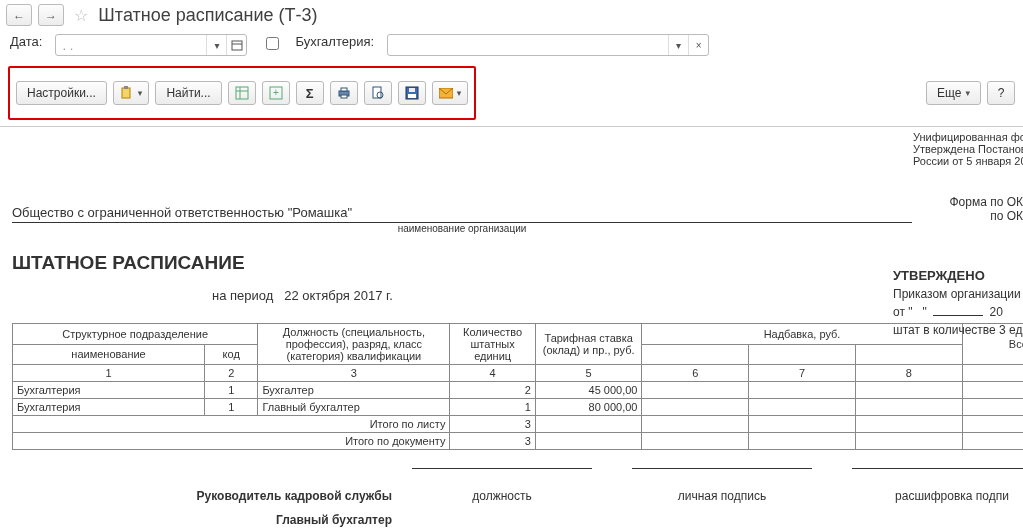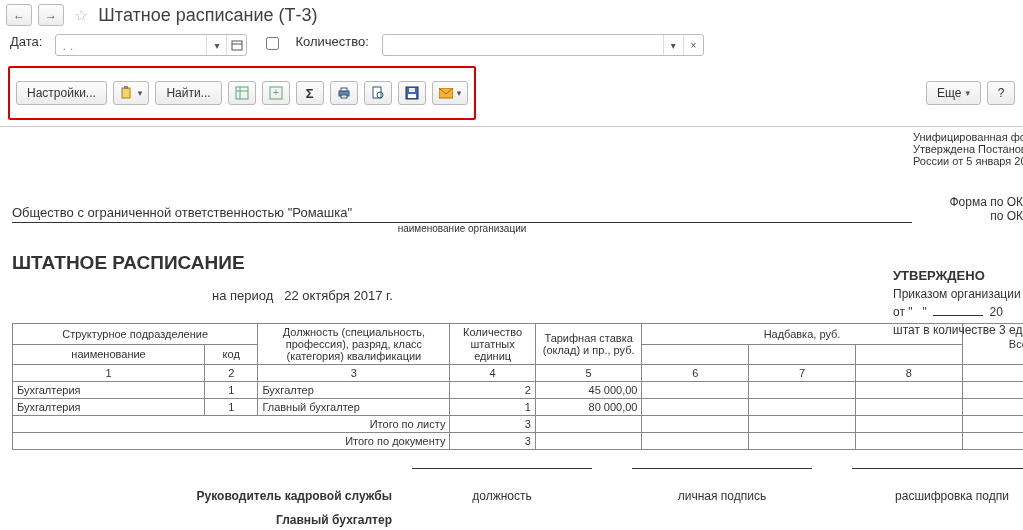--- a/index.html
+++ b/index.html
@@ -196,21 +196,21 @@
     <span class="date-text">. .</span>
     <span class="input-iconbtn">▾</span>
     <span class="input-iconbtn">
       <svg width="12" height="12">
           <rect x="1" y="2" width="10" height="9" fill="none" stroke="#555"></rect>
           <line x1="1" y1="5" x2="11" y2="5" stroke="#555"></line>
         </svg>
     </span>
   </div>
   <input type="checkbox" class="org-check" style="">
-  <label>Количество:</label>
+  <label>Бухгалтерия:</label>
   <div class="org-input">
     <span class="org-text"></span>
     <span class="input-iconbtn">▾</span>
     <span class="input-iconbtn">×</span>
   </div>
 </div>
 
 <div class="toolbar">
   <div class="redbox">
     <div class="btn">Настройки...</div>

